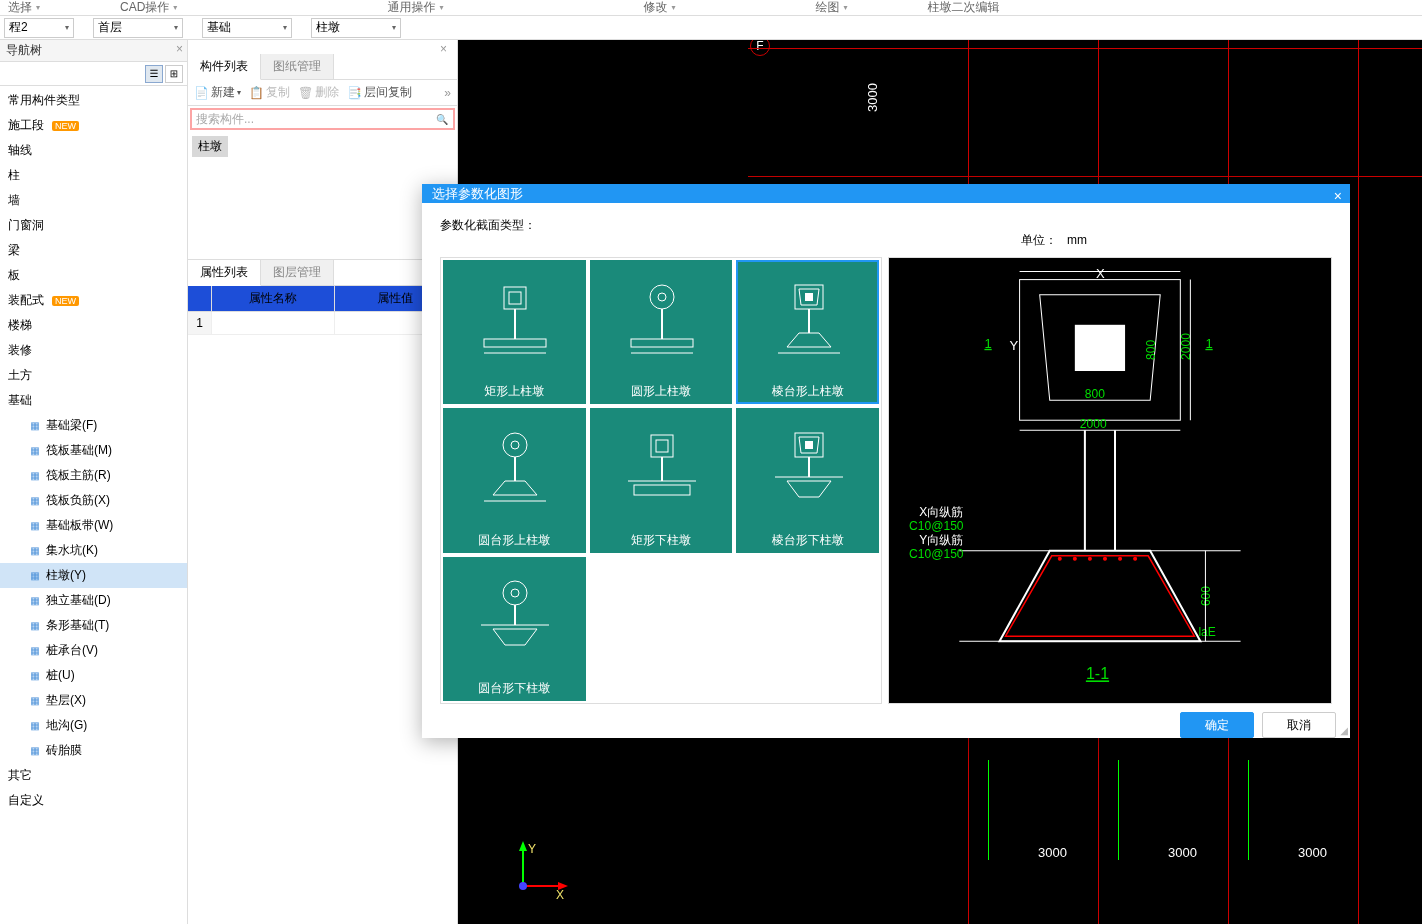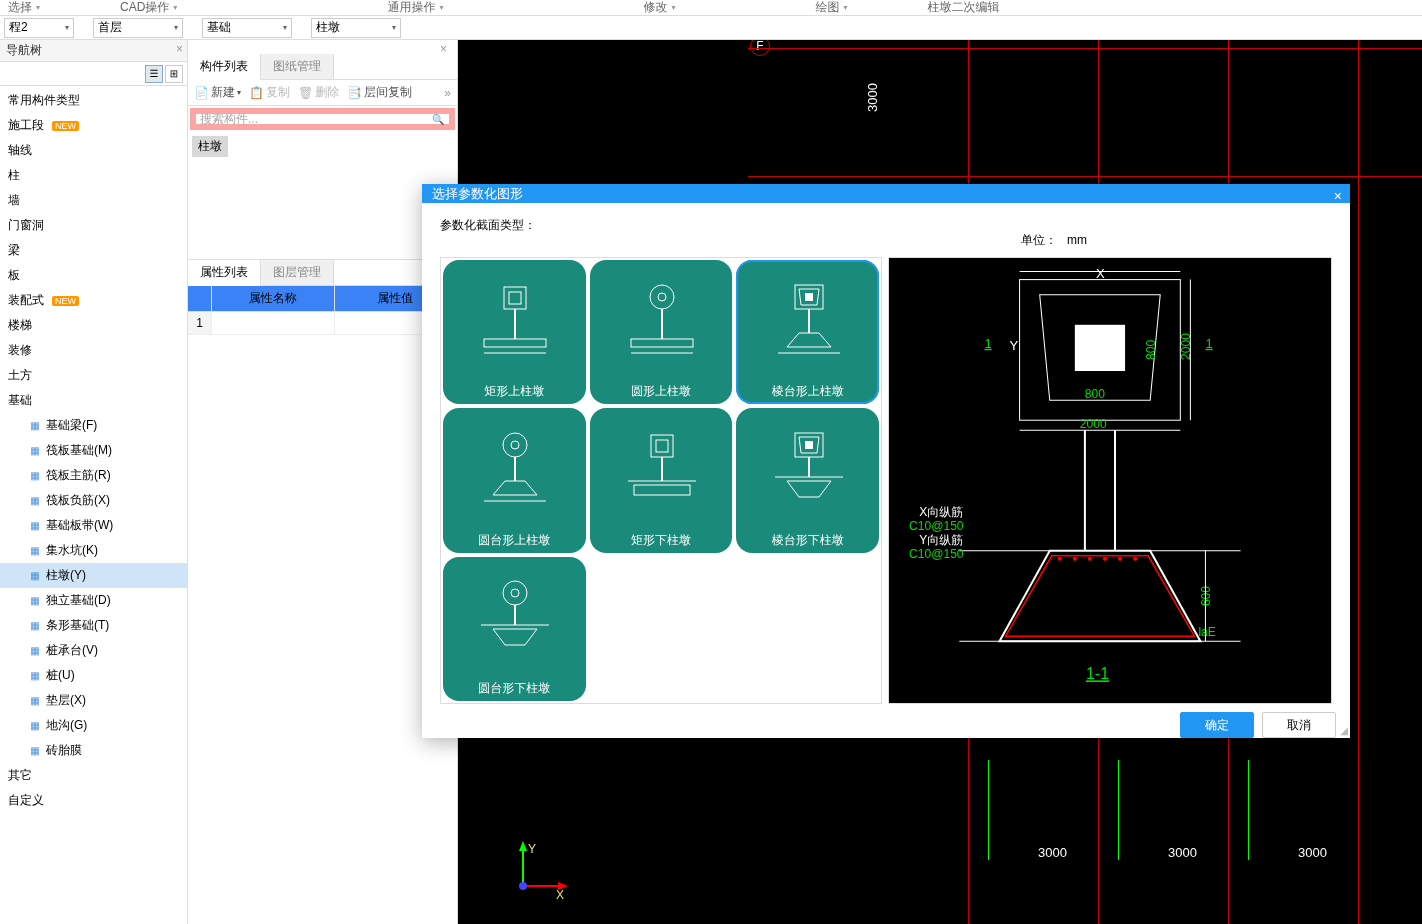--- a/index.html
+++ b/index.html
@@ -32,28 +32,28 @@
     .mid-panel { width: 270px; display: flex; flex-direction: column; }
     .components-panel { background: #fff; border-right: 1px solid #ddd; border-bottom: 1px solid #ddd; height: 220px; display: flex; flex-direction: column; }
     .tabs { display: flex; border-bottom: 1px solid #ddd; }
     .tab { padding: 4px 12px; border-right: 1px solid #ddd; cursor: pointer; }
     .tab.active { background: #fff; border-bottom: 1px solid #fff; margin-bottom: -1px; }
     .tab:not(.active) { background: #f0f0f0; color: #888; }
     .comp-toolbar { height: 26px; display: flex; align-items: center; gap: 8px; padding: 0 6px; border-bottom: 1px solid #ddd; }
     .comp-btn { display: flex; align-items: center; gap: 2px; color: #555; cursor: pointer; }
     .comp-btn.disabled { color: #bbb; }
     .comp-toolbar-more { margin-left: auto; color: #999; }
-    .search-box { height: 22px; border: 6px solid #fca5a5; margin: 2px; padding: 0 4px; display: flex; align-items: center; color: #aaa; position: relative; }
+    .search-box { height: 22px; border: 2px solid #fca5a5; margin: 2px; padding: 0 4px; display: flex; align-items: center; color: #aaa; position: relative; }
     .search-box::after { content: "🔍"; position: absolute; right: 4px; font-size: 10px; }
     .comp-list { flex: 1; padding: 4px; }
     .comp-item { background: #d8d8d8; padding: 2px 6px; display: inline-block; }
     
     .props-panel { flex: 1; background: #fff; border-right: 1px solid #ddd; display: flex; flex-direction: column; }
     .props-table { flex: 1; }
-    .props-header { display: flex; background: #3b82f6; border-bottom: 1px solid #ddd; }
+    .props-header { display: flex; background: #1d4ed8; border-bottom: 1px solid #ddd; }
     .props-header-cell { flex: 1; padding: 4px; text-align: center; border-right: 1px solid #ddd; }
     .props-header-cell:first-child { flex: 0 0 24px; }
     .props-row { display: flex; border-bottom: 1px solid #eee; }
     .props-cell { flex: 1; padding: 4px; border-right: 1px solid #eee; }
     .props-cell:first-child { flex: 0 0 24px; text-align: center; background: #f5f5f5; }
     
     .canvas-area { flex: 1; background: #000; position: relative; overflow: hidden; }
     .grid-line-v { position: absolute; width: 1px; background: #c00; top: 0; bottom: 0; }
     .grid-line-h { position: absolute; height: 1px; background: #c00; left: 0; right: 0; }
     .grid-line-green-v { position: absolute; width: 1px; background: #0f0; top: 0; bottom: 0; }
@@ -64,21 +64,21 @@
     
     .modal-overlay { position: absolute; left: 422px; top: 184px; width: 928px; height: 554px; background: #fff; box-shadow: 0 4px 20px rgba(0,0,0,0.3); z-index: 100; display: flex; flex-direction: column; }
     .modal-title { height: 28px; background: #2196f3; color: #fff; display: flex; align-items: center; padding: 0 10px; font-size: 13px; position: relative; }
     .modal-close { position: absolute; right: 8px; top: 4px; cursor: pointer; font-size: 14px; }
     .modal-body { flex: 1; padding: 14px 18px 8px 18px; display: flex; flex-direction: column; }
     .modal-label-row { display: flex; margin-bottom: 8px; }
     .modal-label-left { flex: 1; }
     .modal-label-right { margin-left: auto; margin-right: 245px; margin-top: 15px;}
     .modal-content { flex: 1; display: flex; gap: 6px; }
     .shape-grid { width: 442px; display: grid; grid-template-columns: repeat(3, 1fr); grid-template-rows: repeat(3, 1fr); gap: 4px; padding: 2px; border: 1px solid #ddd; }
-    .shape-cell { background: #1a8a7a; display: flex; flex-direction: column; align-items: center; justify-content: flex-end; cursor: pointer; padding-bottom: 4px; position: relative; border-radius: 16px; }
+    .shape-cell { background: #1a8a7a; display: flex; flex-direction: column; align-items: center; justify-content: flex-end; cursor: pointer; padding-bottom: 4px; position: relative; }
     .shape-cell.selected { outline: 2px solid #2196f3; outline-offset: -2px; }
     .shape-label { color: #fff; font-size: 12px; margin-top: auto; }
     .shape-svg { flex: 1; display: flex; align-items: center; justify-content: center; width: 100%;}
     .preview-area { flex: 1; background: #000; border: 1px solid #ddd; position: relative; }
     .modal-footer { height: 38px; display: flex; align-items: center; justify-content: flex-end; gap: 8px; padding: 0 14px; }
     .modal-footer-resize { position: absolute; right: 2px; bottom: 2px; color: #bbb; font-size: 10px;}
     .btn { height: 26px; padding: 0 24px; border: 1px solid #ccc; background: #fff; cursor: pointer; font-size: 12px; border-radius: 2px; }
     .btn-primary { background: #2196f3; color: #fff; border-color: #2196f3; }
   </style>
 </head>

